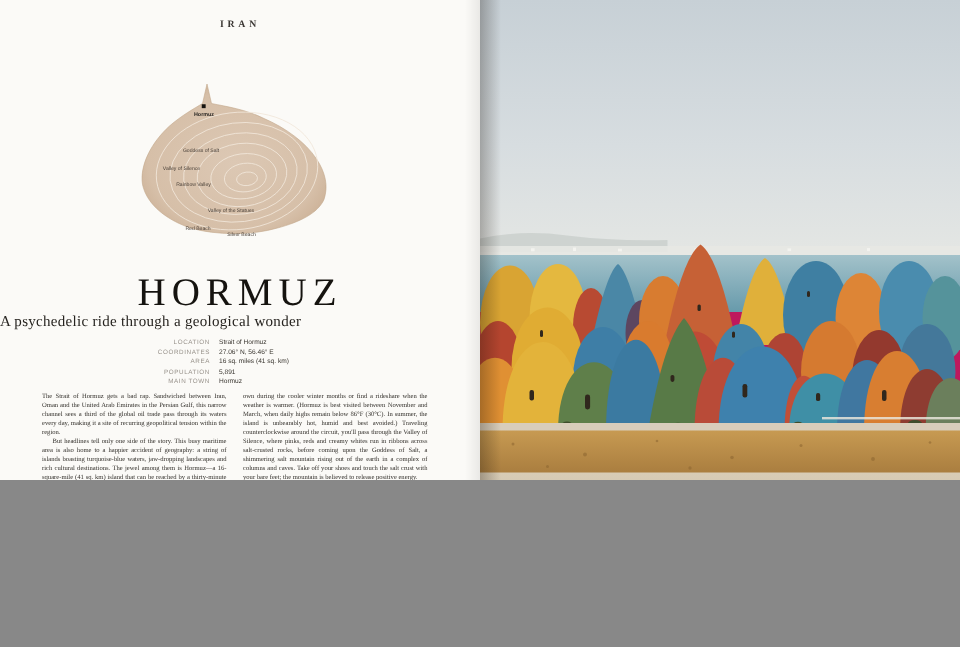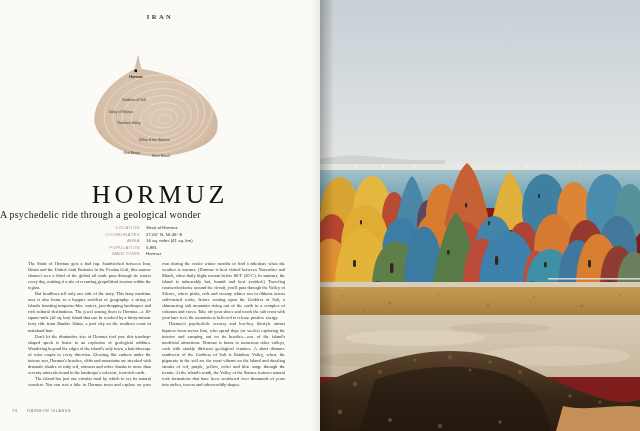--- a/index.html
+++ b/index.html
@@ -1,16 +1,16 @@
 <!DOCTYPE html>
 <html><head>
 <meta charset="utf-8">
 <style>
   html,body{margin:0;padding:0;background:#888;}
-  .spread{position:relative;width:640px;height:431px;background:#7f1d1d;overflow:hidden;
+  .spread{position:relative;width:640px;height:320px;background:#be185d;overflow:hidden;
           font-family:"Liberation Serif",serif;}
   
   .page-left{position:absolute;left:0;top:0;width:320px;height:431px;background:#fbfaf7;}
   .country{position:absolute;left:0;top:13px;width:320px;text-align:center;
            font-size:6.5px;letter-spacing:2.5px;color:#3c3835;font-weight:bold;}
   .mapwrap{position:absolute;left:88px;top:56px;width:142px;height:114px;}
   .article-title{position:absolute;left:0;top:180px;width:320px;margin:0;text-align:center;
            font-size:26px;font-weight:normal;letter-spacing:4px;color:#15130f;}
   .article-sub{position:absolute;left:0;top:209px;width:320px;margin:0;text-align:left;
            font-size:10px;font-weight:400;color:#26231f;letter-spacing:.2px;}

